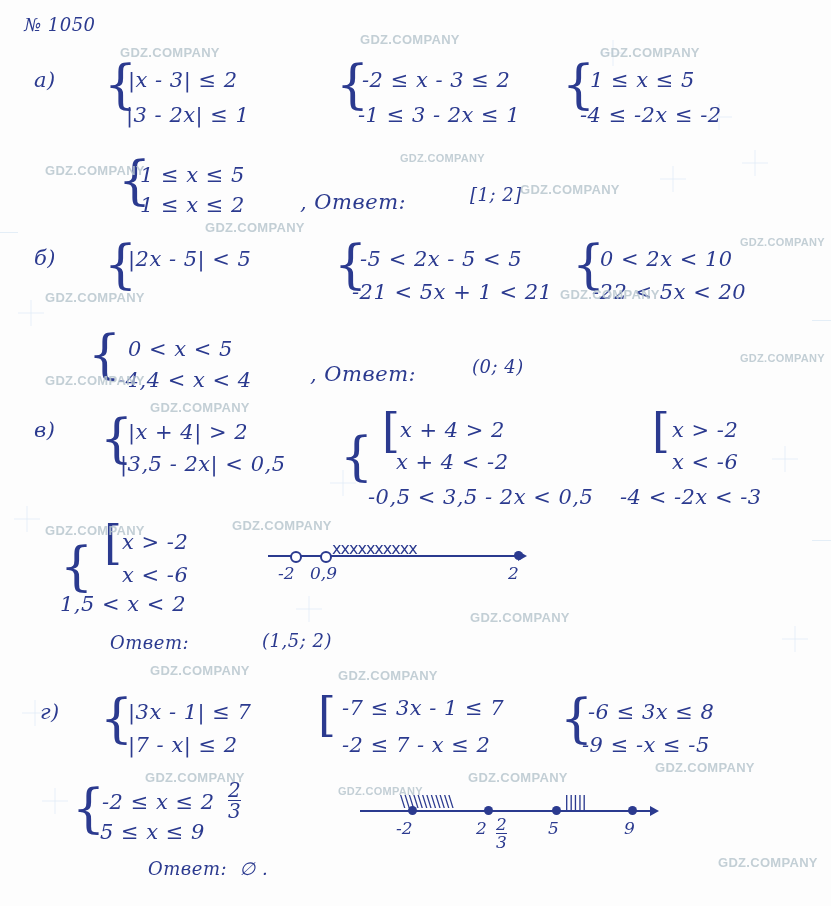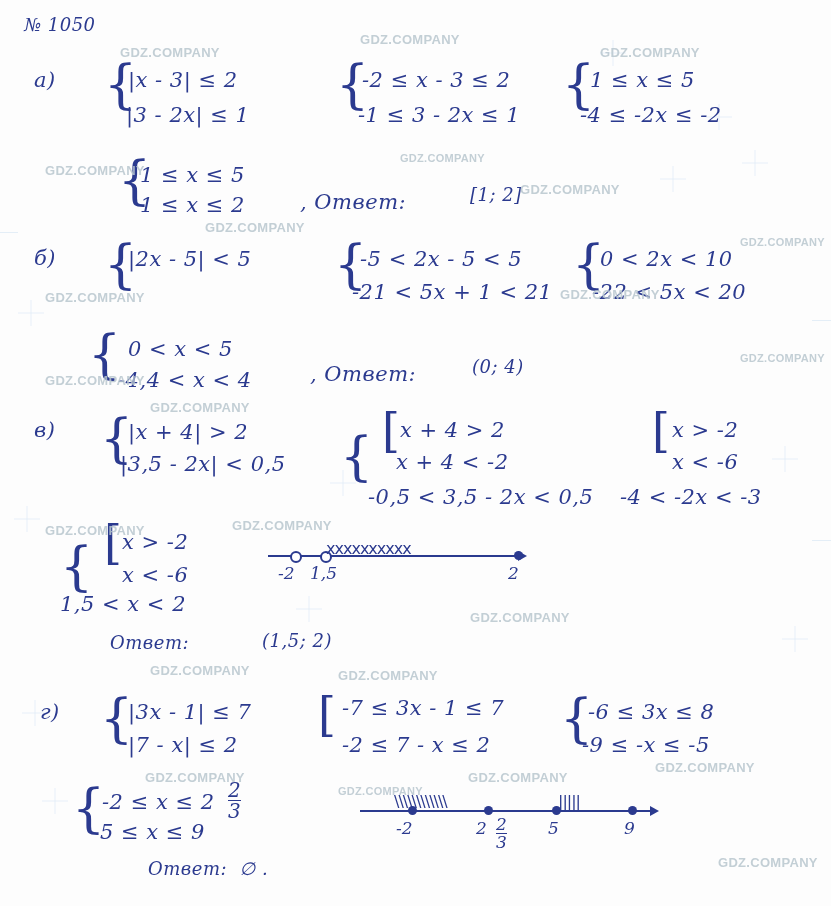--- a/index.html
+++ b/index.html
@@ -82,20 +82,21 @@
     border-left:9px solid #2b3a8f;
   }
   .dot{
     position:absolute;width:9px;height:9px;border-radius:50%;
     background:#2b3a8f;
   }
   .dot.open{background:#ffffff;border:2px solid #2b3a8f;width:8px;height:8px;}
   .hatch{
     position:absolute;color:#2b3a8f;font-size:16px;letter-spacing:-1px;
     font-family:"DejaVu Sans", sans-serif;
+    margin-left:6px;
   }
   .nl-label{
     position:absolute;color:#2b3a8f;font-style:italic;font-size:17px;
     font-family:"DejaVu Serif", serif;white-space:pre;
   }
   .frac{
     display:inline-block;text-align:center;vertical-align:-0.55em;
     font-size:.62em;line-height:1.02;
   }
   .frac span{display:block;}
@@ -187,21 +188,21 @@
   <div class="hw med" style="left:60px;top:592px;">1,5 &lt; x &lt; 2</div>
 
   <div class="numline" style="left:268px;top:555px;width:258px;height:46px;">
     <div class="axis" style="width:252px;"></div>
     <div class="arrow" style="left:250px;top:-4px;"></div>
     <div class="dot open" style="left:22px;top:-4px;"></div>
     <div class="dot open" style="left:52px;top:-4px;"></div>
     <div class="dot" style="left:246px;top:-4px;"></div>
     <div class="hatch" style="left:58px;top:-16px;">xxxxxxxxxx</div>
     <div class="nl-label" style="left:10px;top:8px;">-2</div>
-    <div class="nl-label" style="left:42px;top:8px;">1,5</div>
+    <div class="nl-label" style="left:42px;top:8px;">0,9</div>
     <div class="nl-label" style="left:240px;top:8px;">2</div>
   </div>
 
   <div class="hw big" style="left:110px;top:632px;">Ответ:</div>
   <div class="hw big" style="left:262px;top:630px;">(1,5; 2)</div>
 
   <div class="hw med" style="left:40px;top:700px;">г)</div>
 
   <div class="brace tall" style="left:100px;top:692px;">{</div>
   <div class="hw med" style="left:128px;top:700px;">|3x - 1| ≤ 7</div>

